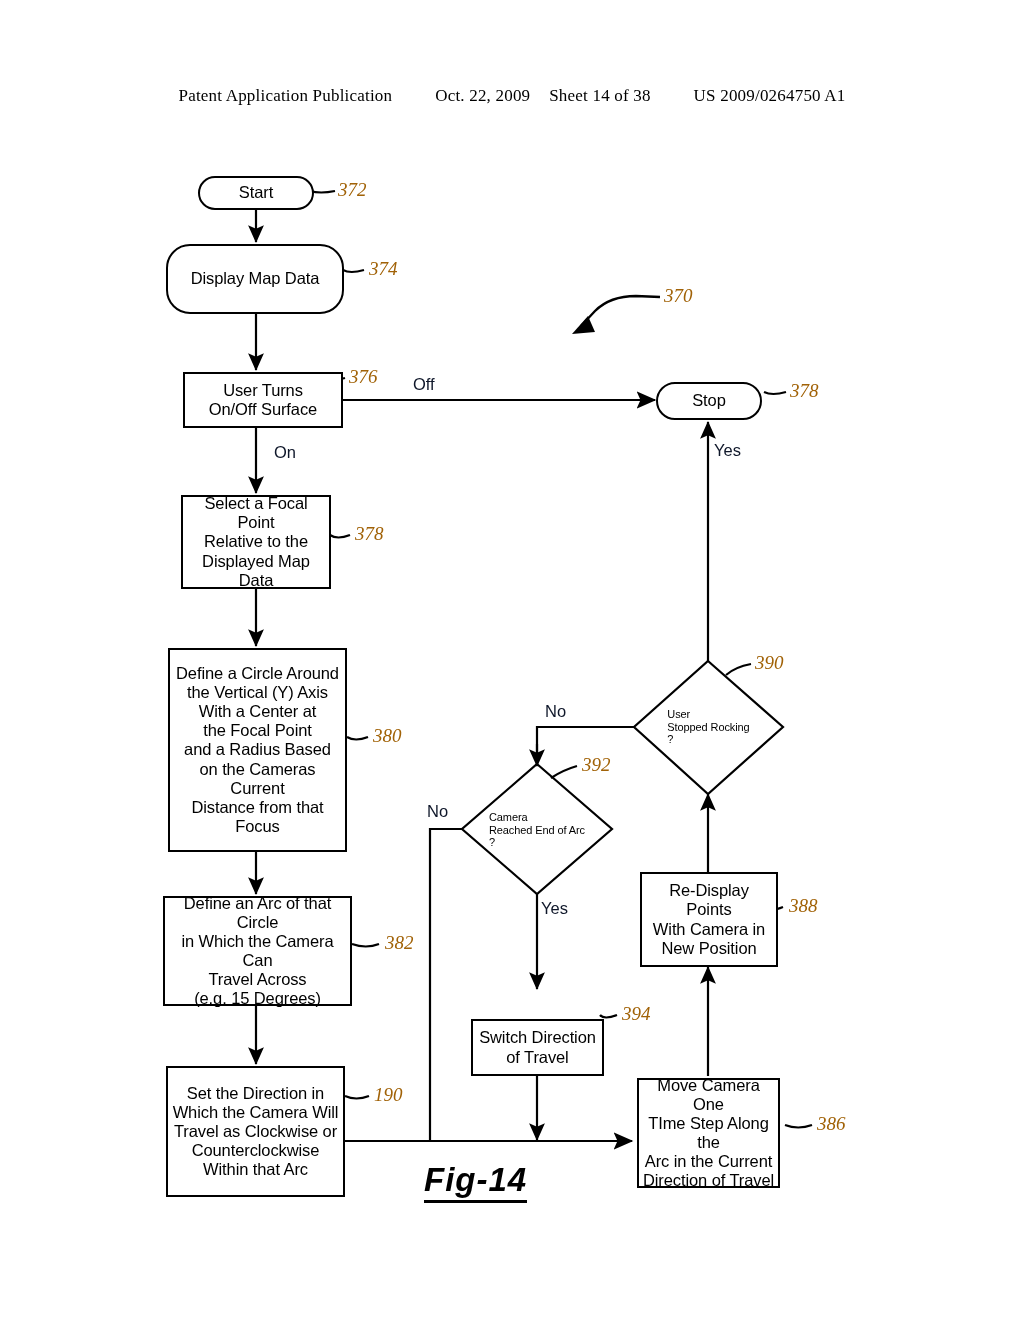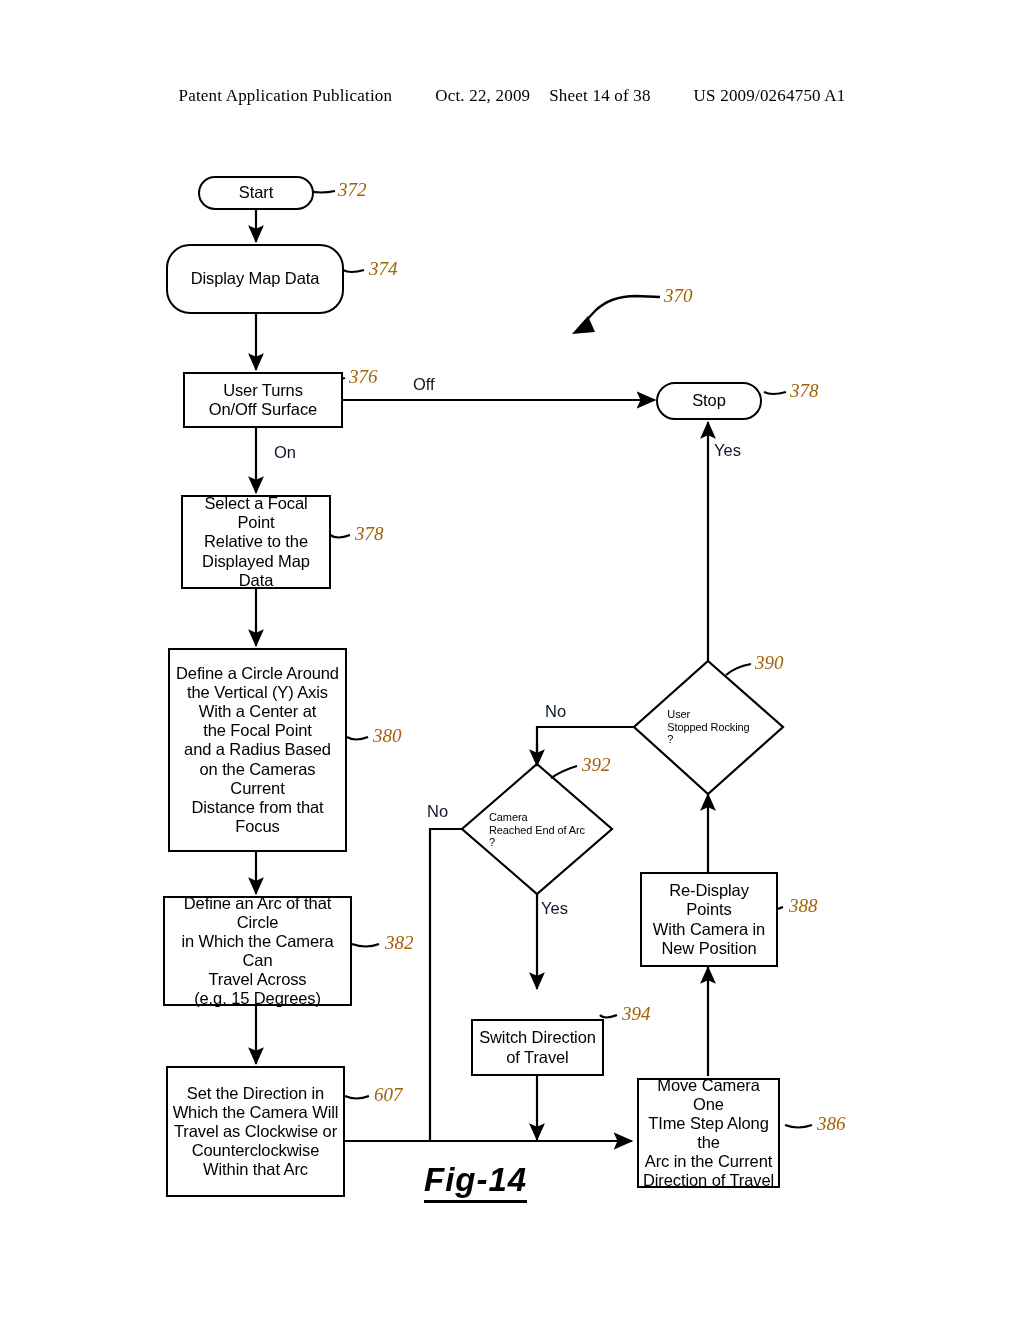--- a/index.html
+++ b/index.html
@@ -322,21 +322,21 @@
   <div class="edge-label" style="left:541px; top:895px;">Yes</div>
 
   <div class="ref" style="left:664px; top:281px;">370</div>
   <div class="ref" style="left:338px; top:175px;">372</div>
   <div class="ref" style="left:369px; top:254px;">374</div>
   <div class="ref" style="left:349px; top:362px;">376</div>
   <div class="ref" style="left:790px; top:376px;">378</div>
   <div class="ref" style="left:355px; top:519px;">378</div>
   <div class="ref" style="left:373px; top:721px;">380</div>
   <div class="ref" style="left:385px; top:928px;">382</div>
-  <div class="ref" style="left:374px; top:1080px;">607</div>
+  <div class="ref" style="left:374px; top:1080px;">190</div>
   <div class="ref" style="left:817px; top:1109px;">386</div>
   <div class="ref" style="left:789px; top:891px;">388</div>
   <div class="ref" style="left:755px; top:648px;">390</div>
   <div class="ref" style="left:582px; top:750px;">392</div>
   <div class="ref" style="left:622px; top:999px;">394</div>
 
   <div id="fig-caption">Fig-14</div>
 
 </div>
 

